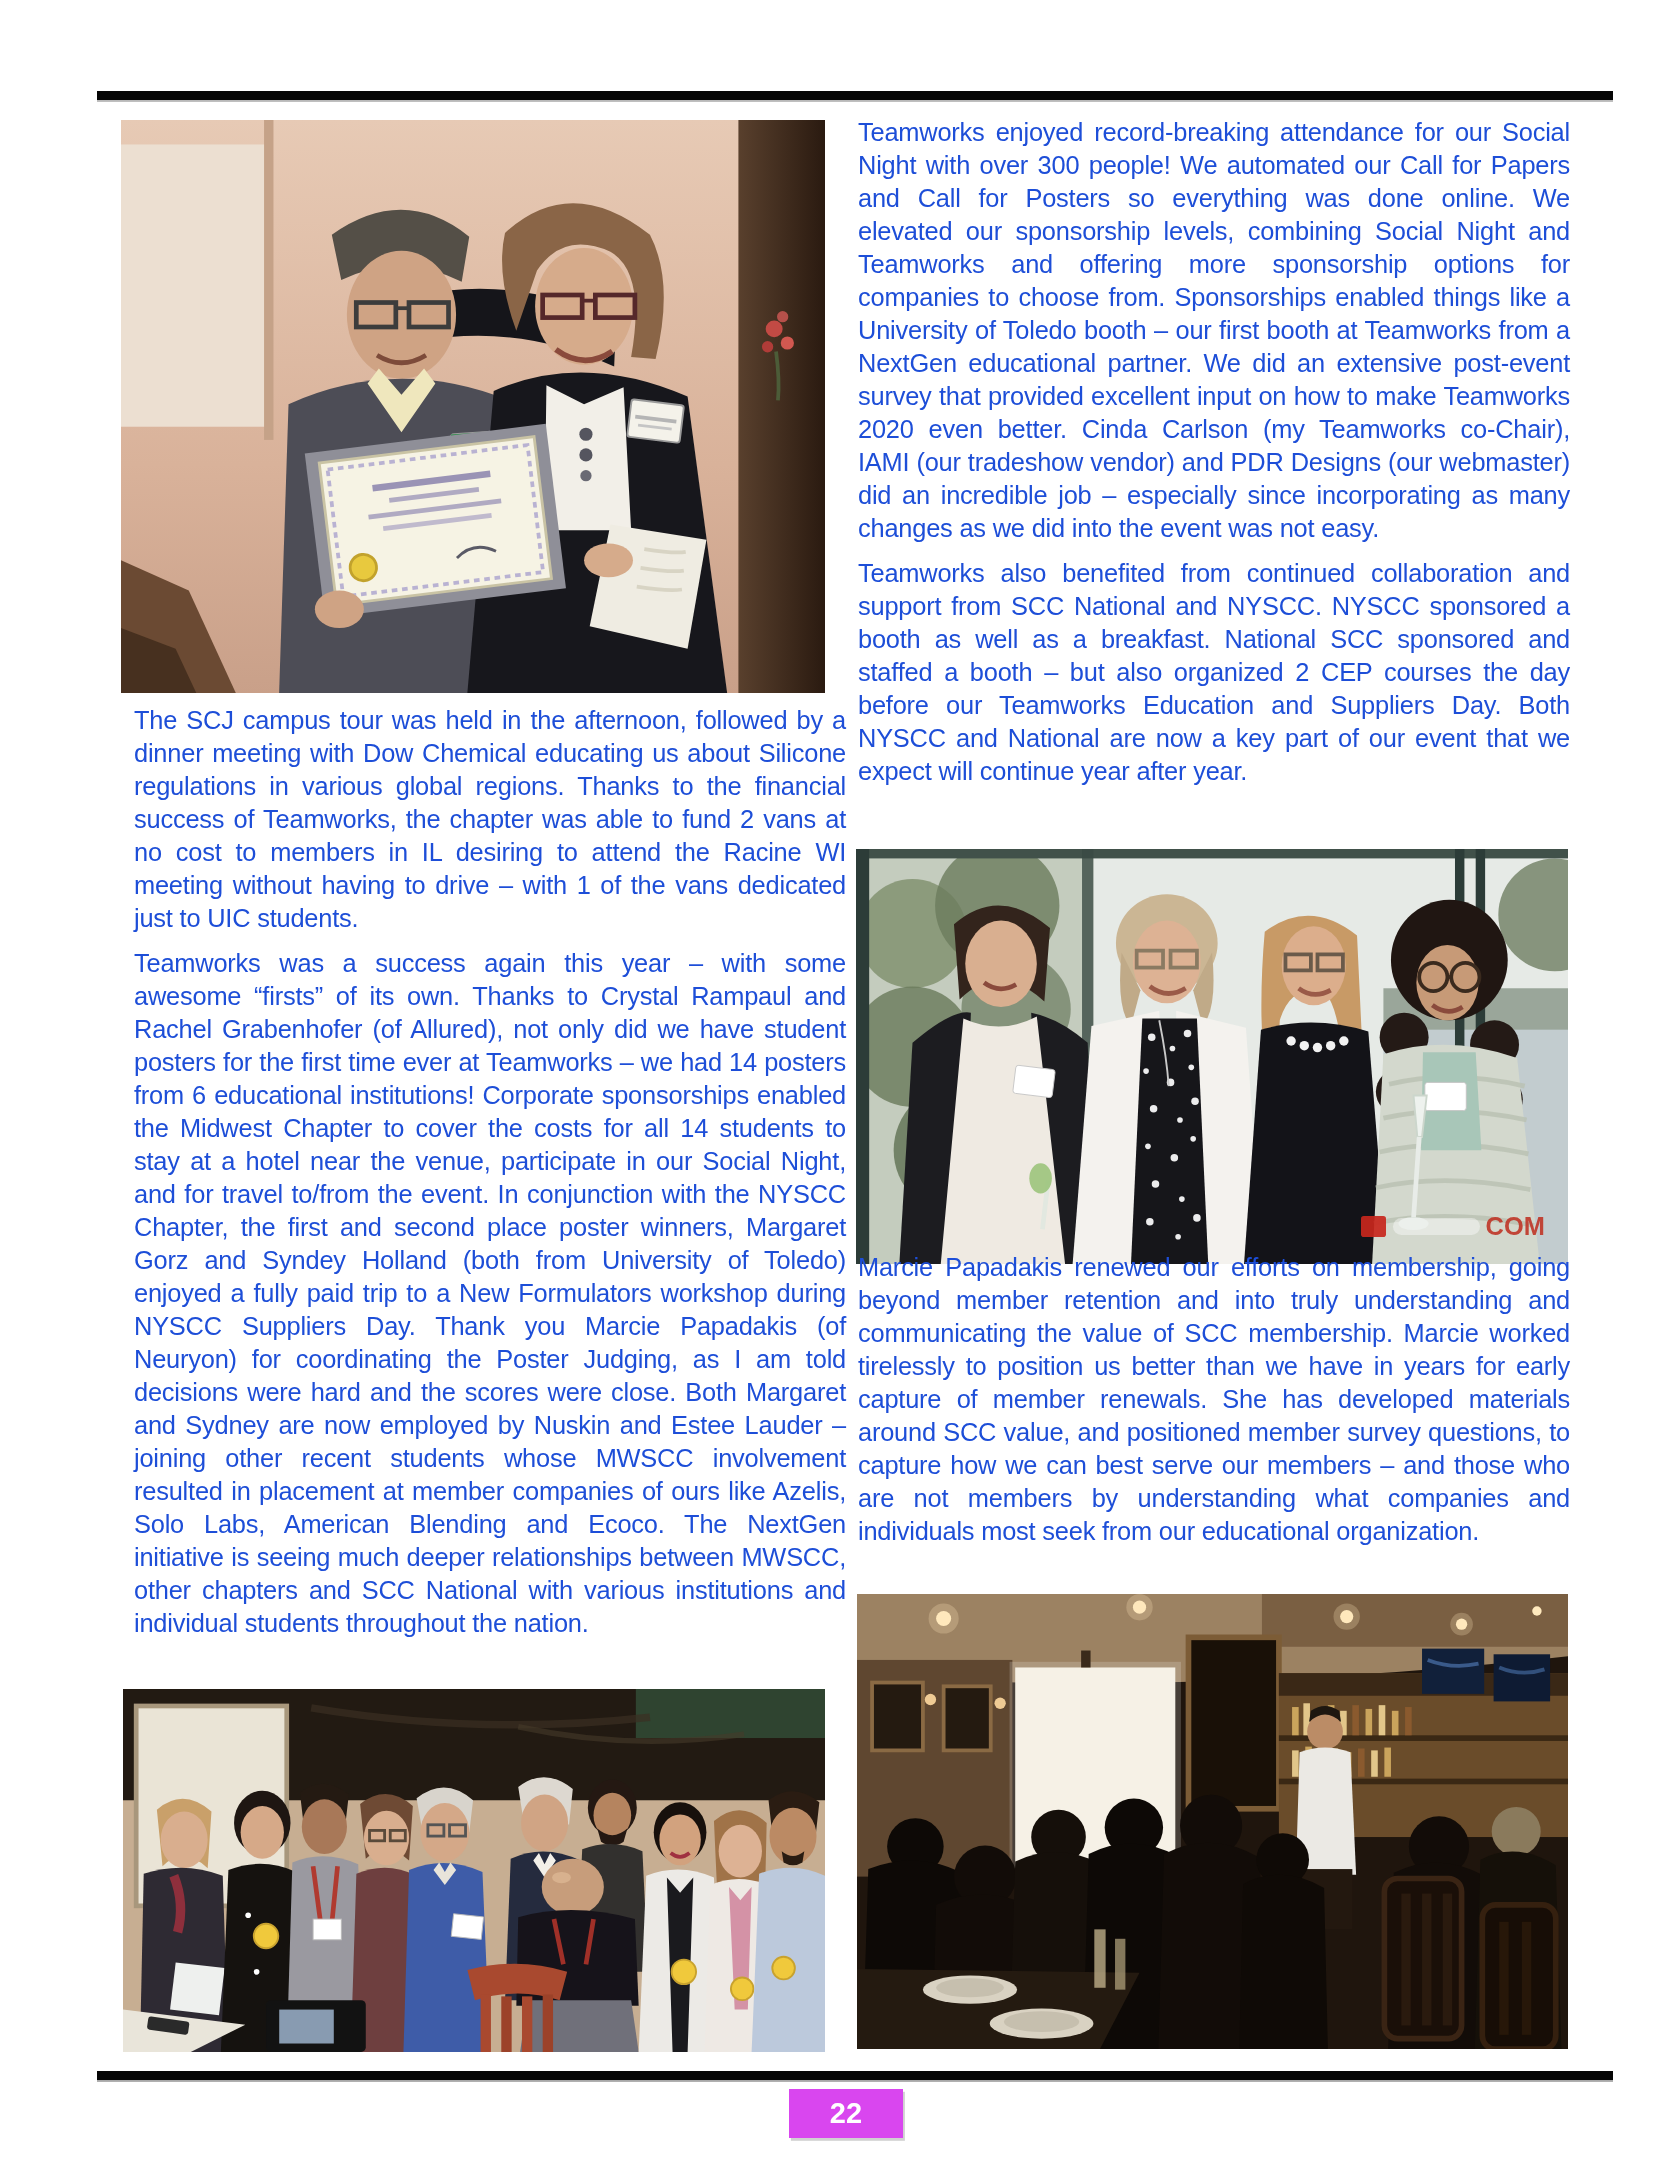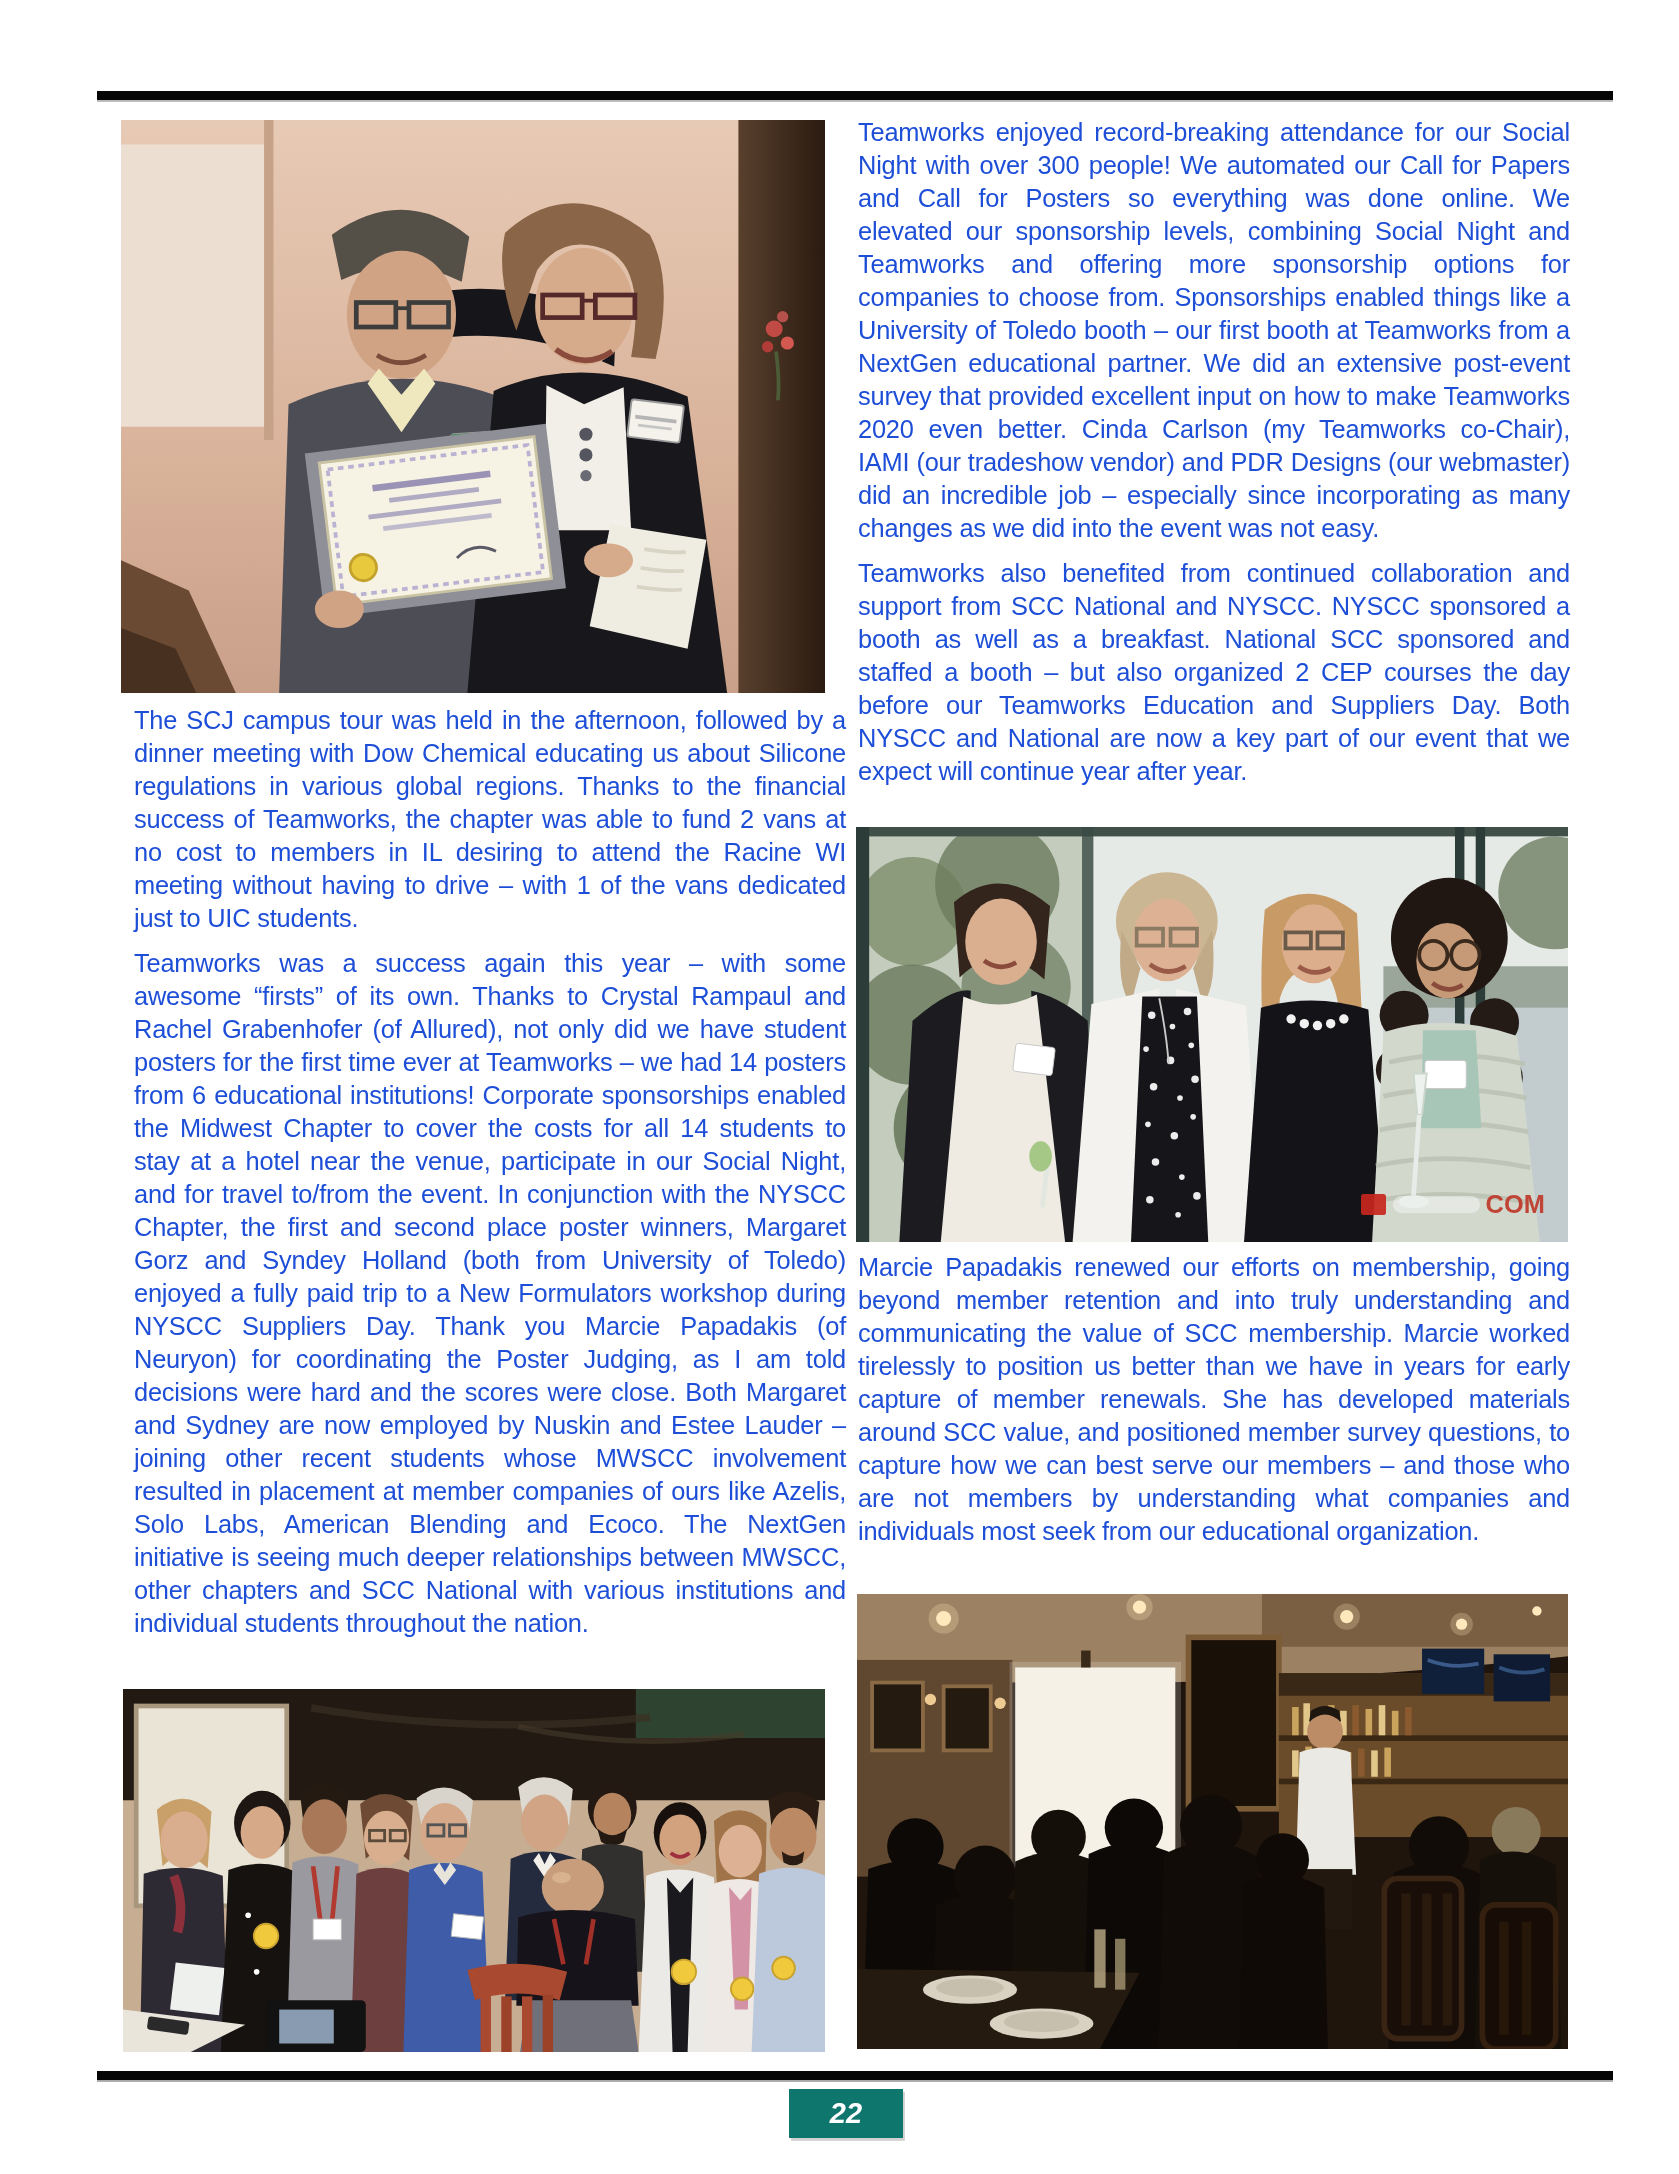--- a/index.html
+++ b/index.html
@@ -15,21 +15,21 @@
     font-size:25.4px;line-height:33px;text-align:justify;
     letter-spacing:-0.2px;color:#1d4ed8;
   }
   .textcol p{margin:0 0 12.2px 0;}
   #left-text{left:134px;top:704px;}
   #right-text-1{left:858px;top:116px;}
   #right-text-2{left:858px;top:1251px;}
   figure.photo{position:absolute;margin:0;overflow:hidden;background:#ccc;}
   figure.photo svg{display:block;width:100%;height:100%;}
   #photo1{left:121px;top:120px;width:704px;height:573px;}
-  #photo2{left:856px;top:827px;width:712px;height:415px;}
+  #photo2{left:856px;top:849px;width:712px;height:415px;}
   #photo3{left:123px;top:1689px;width:702px;height:363px;}
   #photo4{left:857px;top:1594px;width:711px;height:455px;}
   .watermark{
     position:absolute;left:505px;top:363px;display:flex;align-items:center;
     font-weight:bold;font-size:25.4px;color:#c0392b;opacity:0.92;
   }
   .watermark .wm-logo{
     width:24.5px;height:21px;background:#c8271d;border-radius:2.8px;margin-right:7.5px;
     display:inline-block;
   }
@@ -444,16 +444,16 @@
         <rect x="622" y="318" width="10" height="140" fill="#2a1a0e"></rect>
       <rect x="664" y="330" width="78" height="153" rx="14" fill="#170d06" stroke="#35200f" stroke-width="6"></rect>
       <rect x="682" y="348" width="10" height="120" fill="#271709"></rect>
         <rect x="706" y="348" width="10" height="120" fill="#271709"></rect>
     </g>
   </svg>
 </figure>
 
 <div class="rule rule-bottom"></div>
 
-<div class="page-number" style="background: #0f766e; font-style: italic;">
+<div class="page-number" style="background: #d946ef;">
   <span>22</span>
 </div>
 
 
 </body></html>

